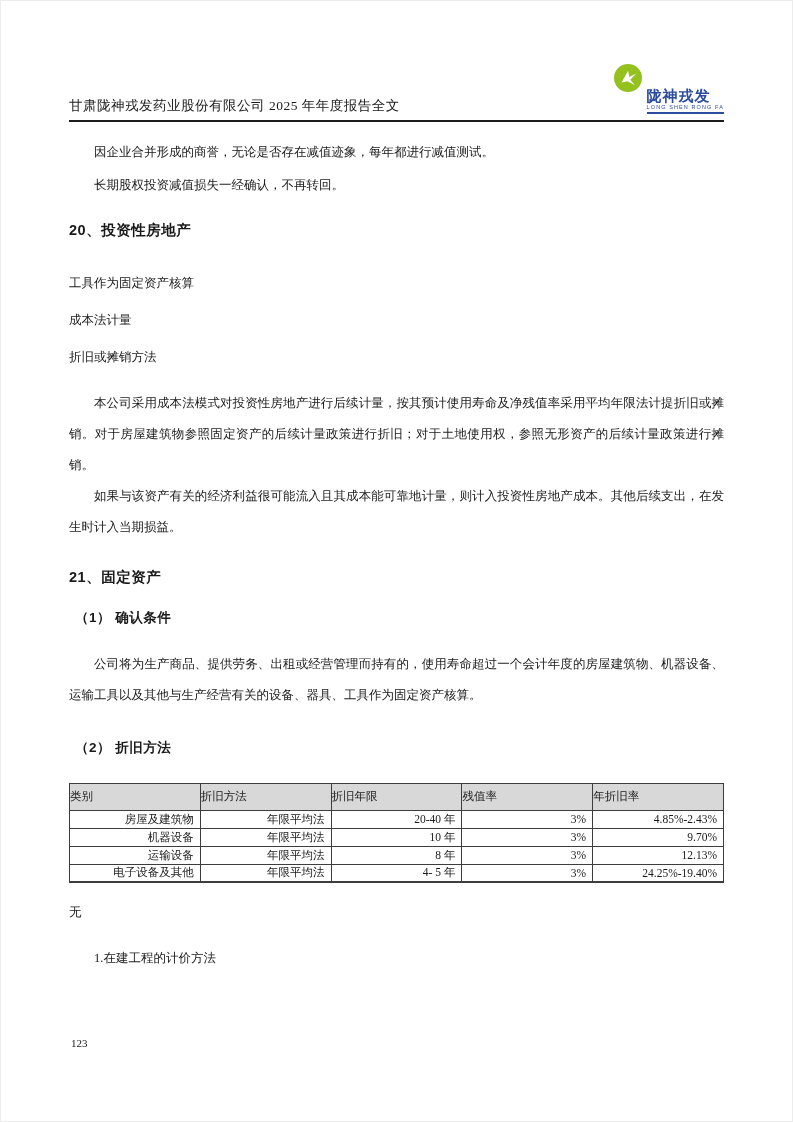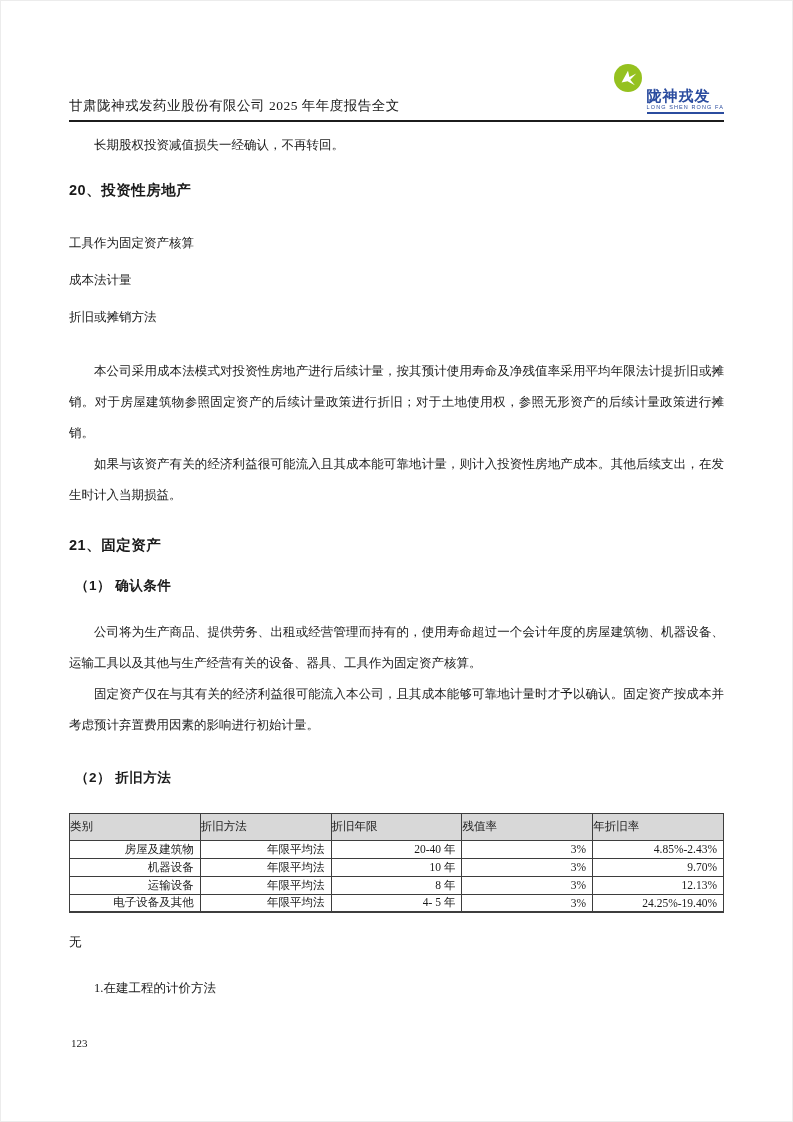--- a/index.html
+++ b/index.html
@@ -52,21 +52,21 @@
   }
   .h-sub {
     font-family:"Liberation Sans","DejaVu Sans",sans-serif;
     font-weight:bold; font-size:13.5px; letter-spacing:0.5px; padding-left:6px;
   }
   .mt-para1 { margin-top:20px; }
   .mt-para2 { margin-top:13px; }
   .mt-h20   { margin-top:26px; }
   .mt-mode  { margin-top:33px; }
   .mt-line  { margin-top:17px; }
-  .mt-p3    { margin-top:29px; }
+  .mt-p3    { margin-top:21px; }
   .mt-p4    { margin-top:0px; }
   .mt-h21   { margin-top:25px; }
   .mt-h21s1 { margin-top:22px; }
   .mt-p5    { margin-top:22px; }
   .mt-h21s2 { margin-top:28px; }
   .mt-none  { margin-top:19px; }
   .mt-h22   { margin-top:20px; }
   .mt-cip   { margin-top:26px; }
   
   .depr-table {
@@ -109,36 +109,36 @@
           <path d="M5 17 L12 4 L13.5 11 L21 7 L14.5 14 L19.5 20 L11.5 15.5 Z" fill="#ffffff"></path>
         </svg>
       </div>
       <div class="logo-text">
         <span class="logo-cn">陇神戎发</span>
         <span class="logo-en">LONG SHEN RONG FA</span>
       </div>
     </div>
   </div>
 
+  <p class="para indent mt-para1">因企业合并形成的商誉，无论是否存在减值迹象，每年都进行减值测试。</p>
   <p class="para indent mt-para2">长期股权投资减值损失一经确认，不再转回。</p>
 
   <h2 class="h-num mt-h20">20、投资性房地产</h2>
 
   <p class="para mt-mode">工具作为固定资产核算</p>
   <p class="para mt-line">成本法计量</p>
   <p class="para mt-line">折旧或摊销方法</p>
 
   <p class="para indent wide mt-p3">本公司采用成本法模式对投资性房地产进行后续计量，按其预计使用寿命及净残值率采用平均年限法计提折旧或摊销。对于房屋建筑物参照固定资产的后续计量政策进行折旧；对于土地使用权，参照无形资产的后续计量政策进行摊销。</p>
   <p class="para indent wide mt-p4">如果与该资产有关的经济利益很可能流入且其成本能可靠地计量，则计入投资性房地产成本。其他后续支出，在发生时计入当期损益。</p>
 
   <h2 class="h-num mt-h21">21、固定资产</h2>
   <h3 class="h-sub mt-h21s1">（1） 确认条件</h3>
 
   <p class="para indent wide mt-p5">公司将为生产商品、提供劳务、出租或经营管理而持有的，使用寿命超过一个会计年度的房屋建筑物、机器设备、运输工具以及其他与生产经营有关的设备、器具、工具作为固定资产核算。</p>
-  <p class="para indent wide mt-p4">固定资产仅在与其有关的经济利益很可能流入本公司，且其成本能够可靠地计量时才予以确认。固定资产按成本并考虑预计弃置费用因素的影响进行初始计量。</p>
 
   <h3 class="h-sub mt-h21s2">（2） 折旧方法</h3>
 
   <table class="depr-table">
     <thead>
       <tr>
         <th>类别</th>
         <th>折旧方法</th>
         <th>折旧年限</th>
         <th>残值率</th>

